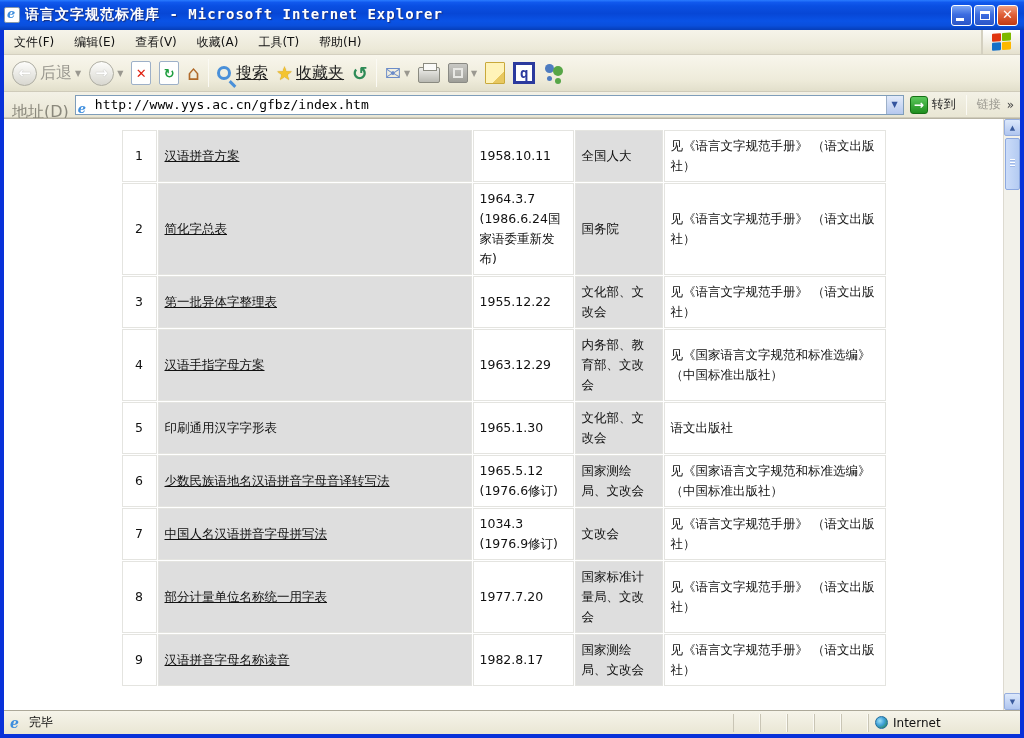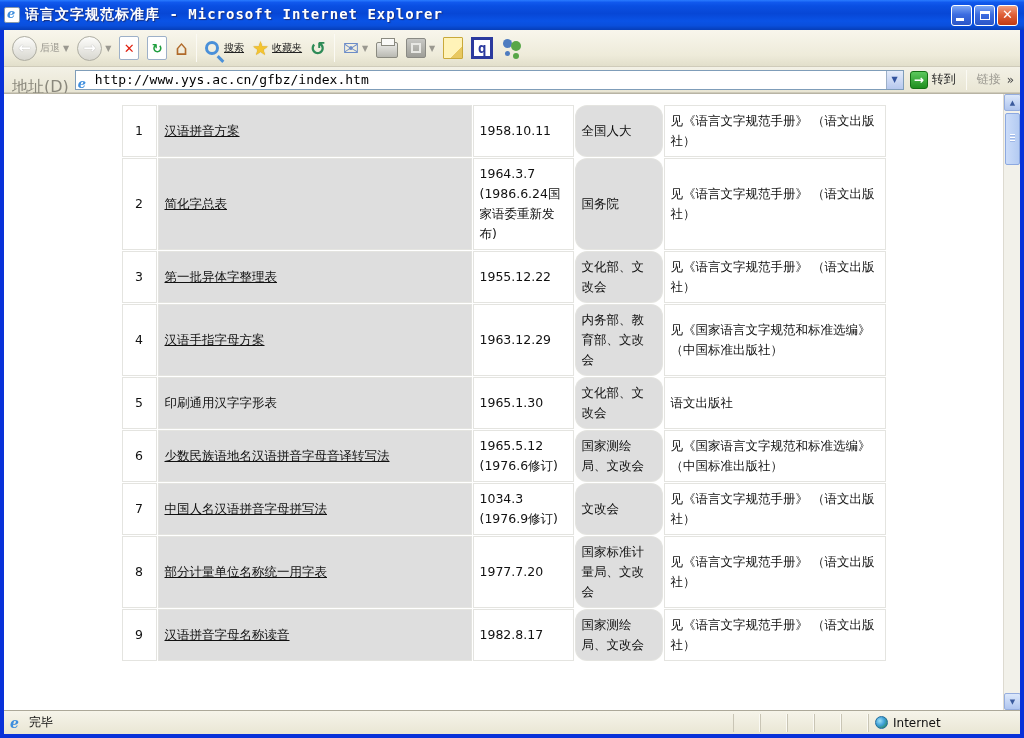--- a/index.html
+++ b/index.html
@@ -41,21 +41,21 @@
   .winlogo .b { background:#1470C8; } .winlogo .y { background:#FDB800; }
 
   
   .toolbar { height:37px; flex:0 0 37px; display:flex; align-items:center; padding:0 4px;
     background:linear-gradient(180deg,#F8F6EC 0%,#EEEBDA 70%,#E2DFCB 100%);
     border-bottom:1px solid #CFCBBA; }
   .tb-btn { display:flex; align-items:center; gap:3px; padding:2px 4px; border-radius:3px; height:32px; }
   .nav-circle { width:25px; height:25px; border-radius:50%; display:flex; align-items:center; justify-content:center;
     background:linear-gradient(180deg,#FDFDFB 0%,#D8D7D0 100%); border:1px solid #AEADA2;
     color:#FFF; font-size:15px; font-weight:bold; text-shadow:0 0 1px #999; }
-  .tb-label { font-size:10px; color:#9A9890; }
+  .tb-label { font-size:16px; color:#9A9890; }
   .tb-label.active { color:#222;text-decoration:underline; }
   .chev { font-size:8px; color:#9A9890; }
   .doc-ico { width:20px; height:24px; background:#fff; border:1px solid #9DB0C8; border-radius:2px;
     display:flex; align-items:center; justify-content:center; font-size:13px; font-weight:bold; }
   .doc-ico.stop span { color:#E02010; }
   .doc-ico.refresh span { color:#1E9E3E; }
   .house { font-size:20px; color:#B06A2A; line-height:20px; }
   .magnifier { width:14px; height:14px; border:3px solid #4A90D9; border-radius:50%; position:relative; margin-right:2px; }
   .magnifier::after { content:""; position:absolute; width:3px; height:8px; background:#4A90D9; left:11px; top:11px; transform:rotate(-45deg); }
   .star { font-size:19px; color:#F4C430; text-shadow:0 0 1px #B8860B; line-height:18px; }
@@ -94,21 +94,21 @@
   
   .content { flex:1; position:relative; background:#fff; overflow:hidden; border-top:1px solid #B8B4A4; }
   .page { position:absolute; inset:0 17px 0 0; overflow:hidden; }
   table.std { border-collapse:separate; border-spacing:3px; width:750px; margin:9px auto 0 auto; table-layout:fixed; }
   col.c-no { width:33px; } col.c-name { width:312px; } col.c-date { width:99px; } col.c-dept { width:86px; } col.c-pub { width:220px; }
   th { background:#FFFFCC; box-shadow:0 0 0 1px #E8E2B8; font-size:13px; font-weight:bold; color:#222; padding:5px 2px; line-height:18px; }
   td { box-shadow:0 0 0 1px #E4E4E0; font-size:12.5px; color:#111; padding:5px 6px; line-height:20px; vertical-align:middle; }
   td.no { background:#fff; text-align:center; }
   td.name { background:#DEDEDE; }
   td.date { background:#fff; }
-  td.dept { background:#DEDEDE;border-radius:11px; }
+  td.dept { background:#DEDEDE; }
   td.pub { background:#fff; }
   a.doc-link { color:#111; text-decoration:underline; cursor:pointer; }
   .doc-plain { color:#111; }
 
   
   .scrollbar { position:absolute; top:0; right:0; width:17px; bottom:0; background:#F2F1EA; border-left:1px solid #DDDAD0; }
   .sb-btn { position:absolute; left:0; width:17px; height:17px; border-radius:2px;
     background:linear-gradient(180deg,#DCE8FB,#AFC5EF); border:1px solid #95ADDE;
     display:flex; align-items:center; justify-content:center; font-size:7px; color:#3A5A9C; }
   .sb-up { top:0; } .sb-down { bottom:0; }
@@ -145,20 +145,37 @@
         </div>
       <div class="winbtn">
           <span class="glyph-max"></span>
         </div>
       <div class="winbtn close">
           <span class="glyph-close">✕</span>
         </div>
     </div>
   </div>
 
+  <div class="menubar">
+    <div class="menu-item">文件(F)</div>
+    <div class="menu-item">编辑(E)</div>
+    <div class="menu-item">查看(V)</div>
+    <div class="menu-item">收藏(A)</div>
+    <div class="menu-item">工具(T)</div>
+    <div class="menu-item">帮助(H)</div>
+    <div class="menu-spacer"></div>
+    <div class="winlogo-box">
+      <div class="winlogo">
+          <i class="r"></i>
+          <i class="g"></i>
+          <i class="b"></i>
+          <i class="y"></i>
+        </div>
+    </div>
+  </div>
 
   <div class="toolbar">
     <div class="tb-btn">
       <span class="nav-circle">←</span>
       <span class="tb-label">后退</span>
       <span class="chev">▼</span>
     </div>
     <div class="tb-btn">
       <span class="nav-circle">→</span>
       <span class="chev">▼</span>

